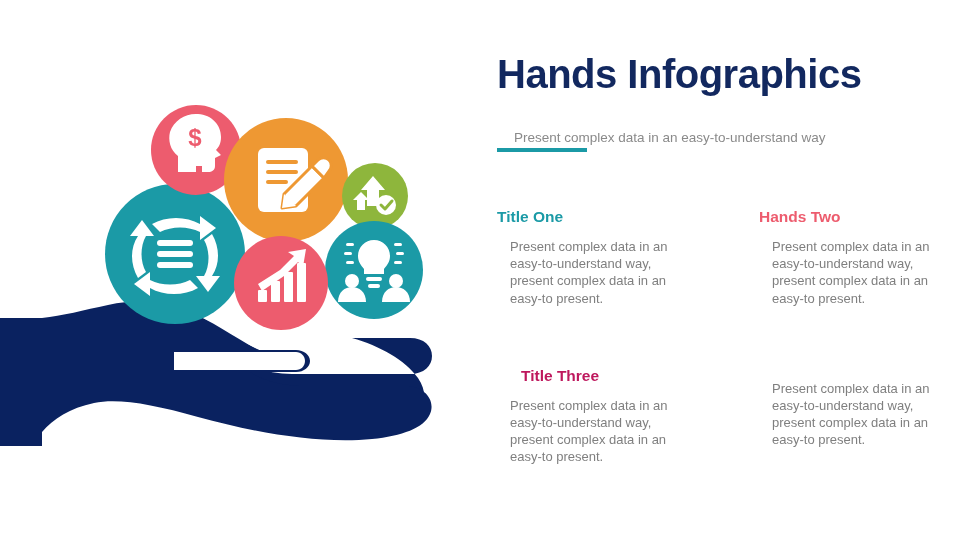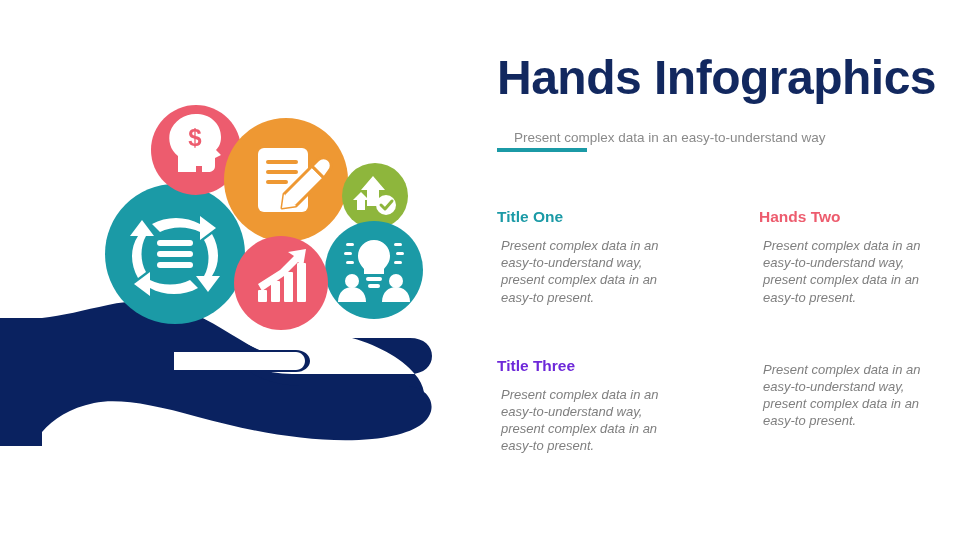--- a/index.html
+++ b/index.html
@@ -46,21 +46,21 @@
     width: 440px;
     height: 551px;
   }
 
   .page-title {
     position: absolute;
     left: 0;
     top: 52px;
     width: 400px;
     margin: 0;
-    font-size: 48px;
+    font-size: 40px;
     font-weight: bold;
     letter-spacing: -0.5px;
     color: #12285f;
     line-height: 1.1;
     white-space: nowrap;
   }
 
   .page-subtitle {
     position: absolute;
     left: 1px;
@@ -101,26 +101,25 @@
   }
 
   .item-title {
     margin: 0 0 12px 0;
     font-size: 15.5px;
     font-weight: bold;
     line-height: 1.1;
   }
 
   .item-body {
-    margin: 4px;
+    margin: 13px;
     font-size: 13px;
     color: #7f7f7f;
     line-height: 1.32;
     max-width: 163px;
-    font-style: italic;
   }
 </style>
 </head>
 <body>
 
 <div id="slide">
 
   <div class="illustration">
     <svg viewBox="0 0 460 551" xmlns="http://www.w3.org/2000/svg">
 
@@ -320,21 +319,21 @@
         <h2 class="item-title" style="color:#1b9aa6;">Title One</h2>
         <p class="item-body">Present complex data in an easy-to-understand way, present complex data in an easy-to present.</p>
       </div>
 
       <div class="item">
         <h2 class="item-title" style="color:#ed5c6e;">Hands Two</h2>
         <p class="item-body">Present complex data in an easy-to-understand way, present complex data in an easy-to present.</p>
       </div>
 
       <div class="item">
-        <h2 class="item-title" style="color:#6d28d9;">Title Three</h2>
+        <h2 class="item-title" style="color:#be185d;margin-left:24px;">Title Three</h2>
         <p class="item-body">Present complex data in an easy-to-understand way, present complex data in an easy-to present.</p>
       </div>
 
       <div class="item">
         <p class="item-body">Present complex data in an easy-to-understand way, present complex data in an easy-to present.</p>
       </div>
 
     </div>
   </div>
 </div>

